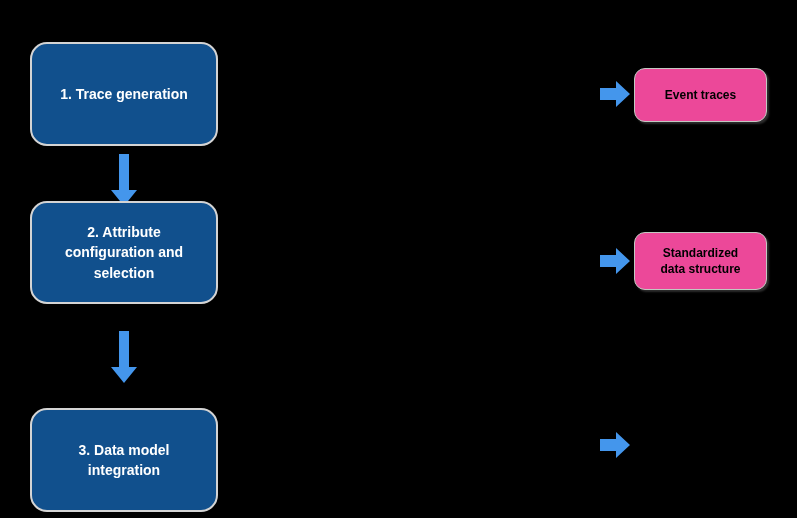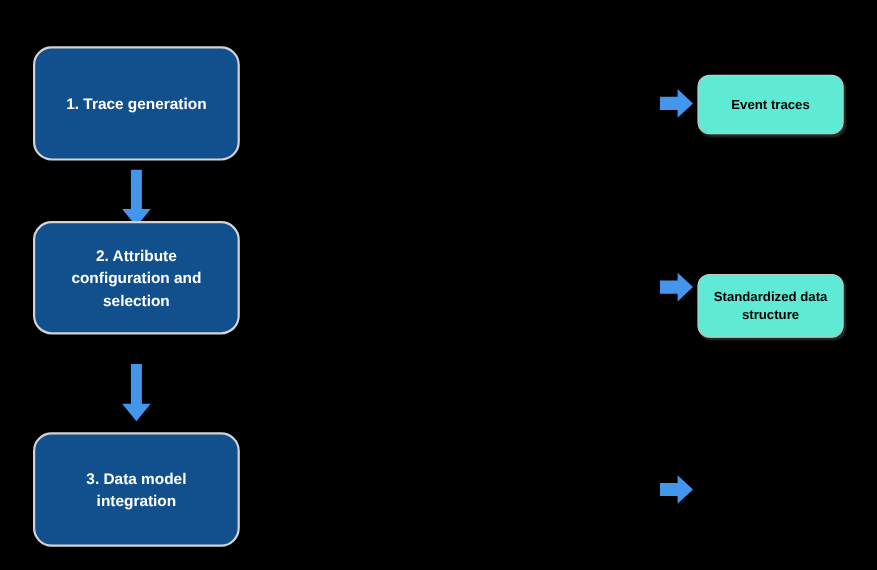--- a/index.html
+++ b/index.html
@@ -33,43 +33,43 @@
     font-weight: bold;
     line-height: 1.45;
     display: flex;
     align-items: center;
     justify-content: center;
     text-align: center;
     padding: 6px 13px;
   }
   #step1 { top: 42px;  height: 104px; }
   #step2 { top: 201px; height: 103px; }
-  #step3 { top: 393px; height: 104px; }
+  #step3 { top: 408px; height: 104px; }
 
   .output-box {
     position: absolute;
     left: 634px;
     width: 133px;
     box-sizing: border-box;
-    background: #5eead4;
+    background: #ec4899;
     border: 1.5px solid #c2c9c2;
     border-radius: 11px;
     color: #000000;
     font-size: 12px;
     font-weight: bold;
     line-height: 1.35;
     display: flex;
     align-items: center;
     justify-content: center;
     text-align: center;
-    padding: 3px 1px;
+    padding: 3px 15px;
     box-shadow: 2px 2px 2px rgba(130,130,130,0.35);
   }
   #out1 { top: 68px;  height: 54px; }
-  #out2 { top: 232px; height: 58px; margin-top: 17px; }
+  #out2 { top: 232px; height: 58px; }
   #out3 { top: 417px; height: 57px; }
 
   .arrow {
     position: absolute;
     line-height: 0;
   }
   #darr1 { left: 111px; top: 154px; }
   #darr2 { left: 111px; top: 331px; }
   #rarr1 { left: 600px; top: 81px; }
   #rarr2 { left: 600px; top: 248px; }

